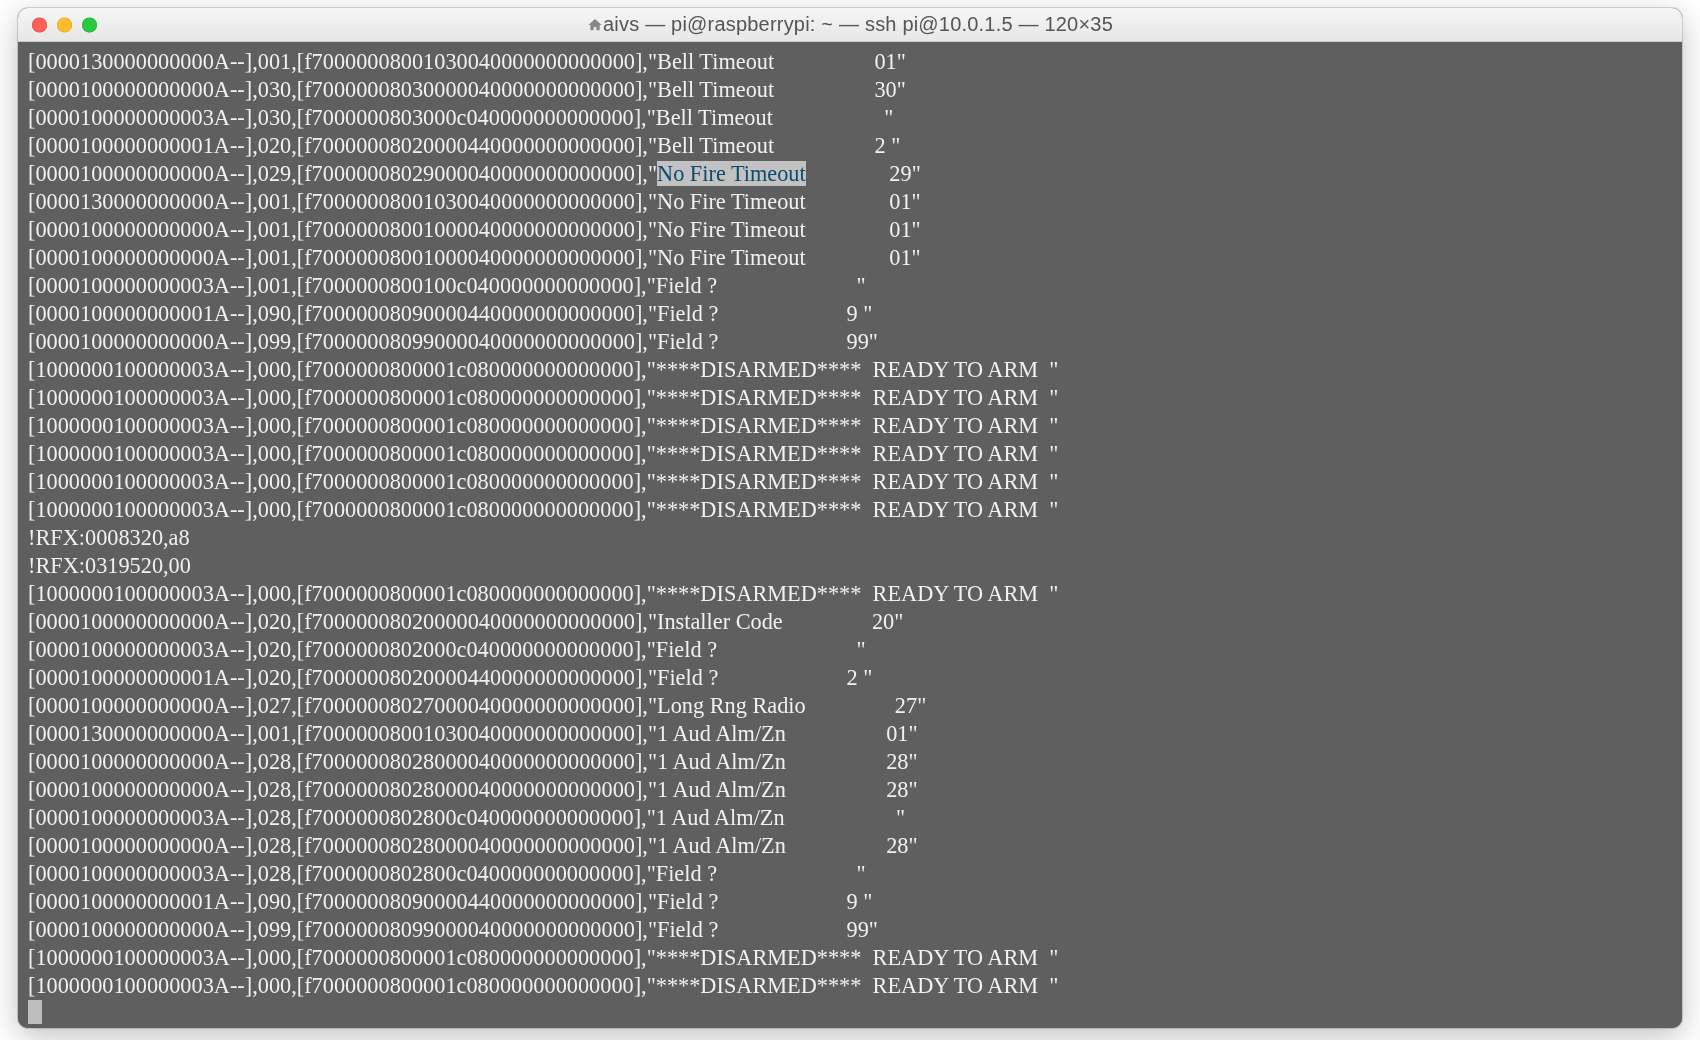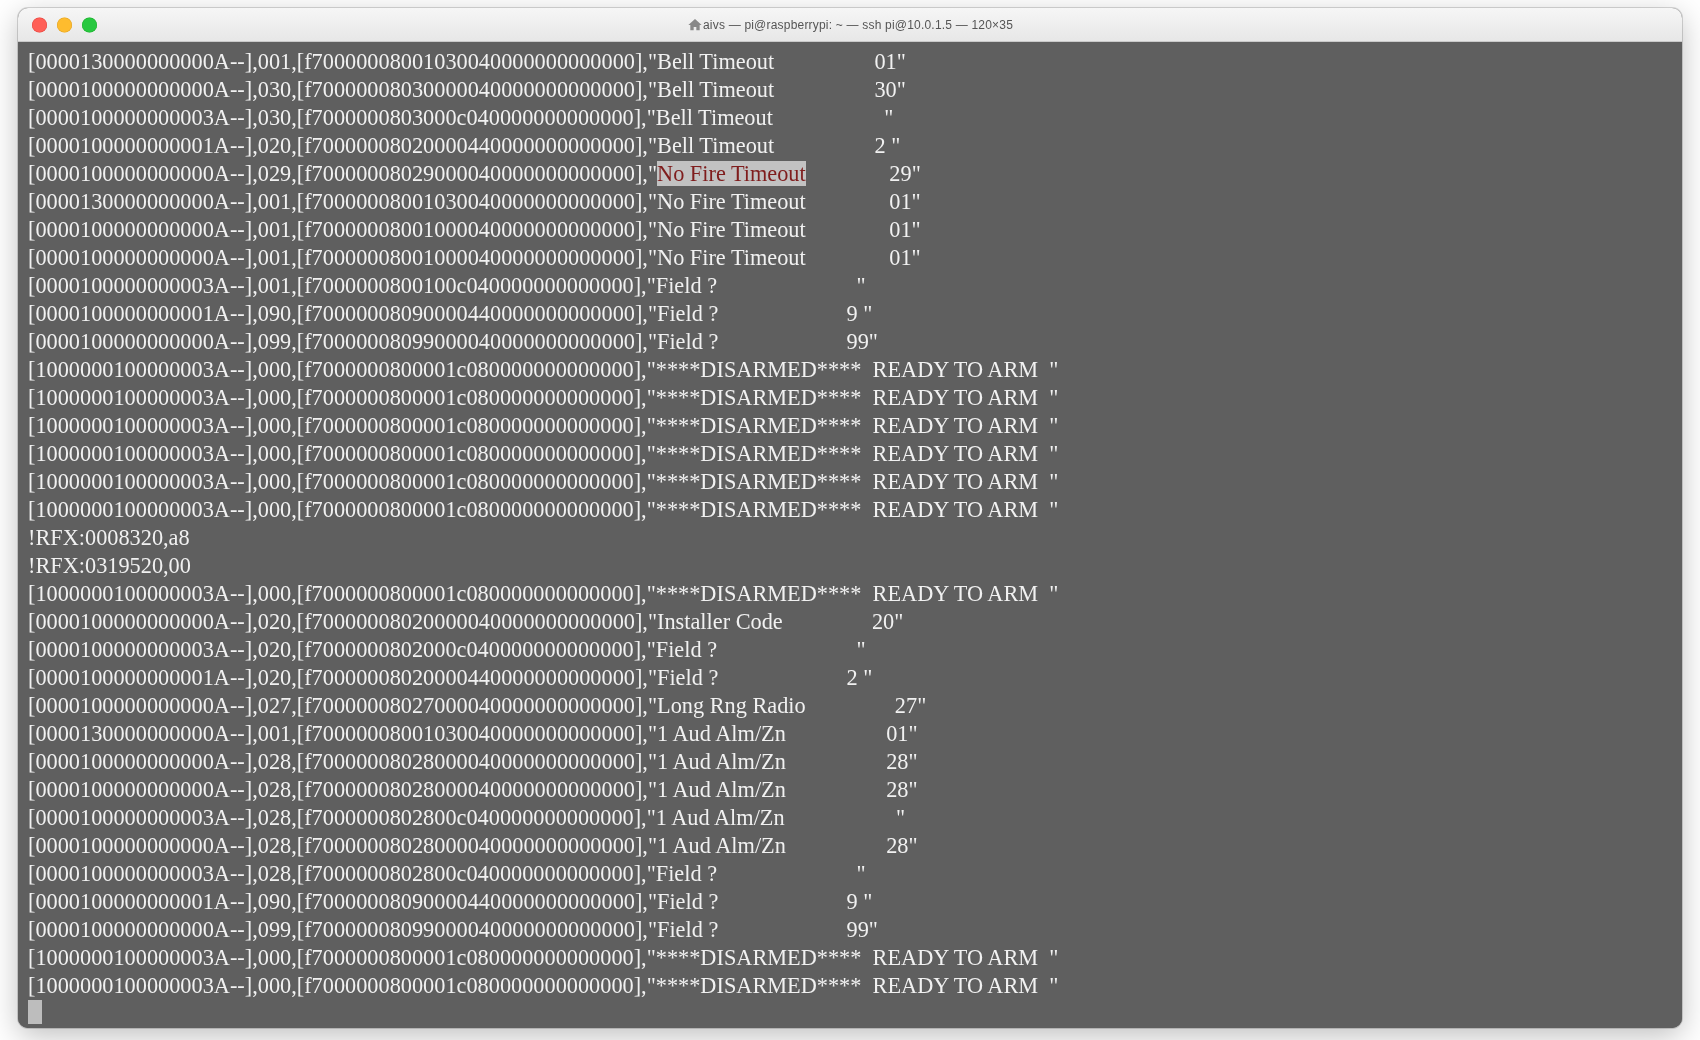--- a/index.html
+++ b/index.html
@@ -44,41 +44,41 @@
   }
   .tl-close   { background: #ff5f57; box-shadow: inset 0 0 0 .5px #e0443e; }
   .tl-min     { background: #febc2e; box-shadow: inset 0 0 0 .5px #dfa023; }
   .tl-zoom    { background: #28c840; box-shadow: inset 0 0 0 .5px #1dad2a; }
   .title-wrap {
     margin: 0 auto;
     display: flex;
     align-items: center;
     gap: 0;
     color: #555;
-    font-size: 12px;
+    font-size: 20px;
     letter-spacing: .2px;
     justify-content: center;
   }
   .home-icon svg { width: 16px; height: 16px; display:block; fill:#888; }
 
   .term {
     flex: 1 1 auto;
     background: #5f5f5f;
     color: #f1f1f1;
     font-family: Liberation Serif, serif;
     font-size: 22.3px;
     line-height: 28px;
     padding: 6px 10px 8px 10px;
     white-space: pre;
     letter-spacing: 0;
   }
   .line { display:block; }
   .hl {
     background: #c2c2c2;
-    color: #7f1d1d;
+    color: #0c4a6e;
     margin-top: 24px;
   }
   .cursor {
     display:inline-block;
     width: 13.5px;
     height: 24px;
     background: #bdbdbd;
     vertical-align: -3px;
   }
 </style>

